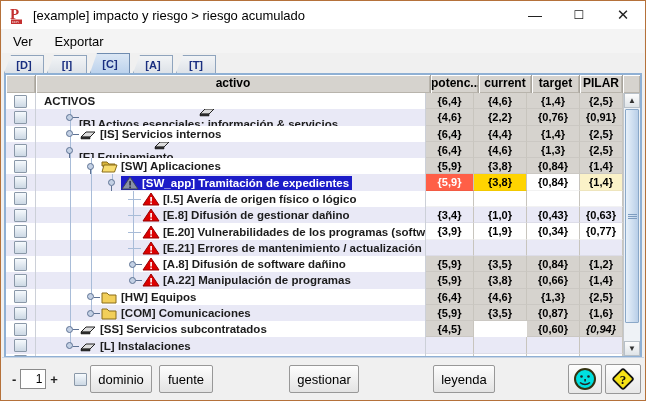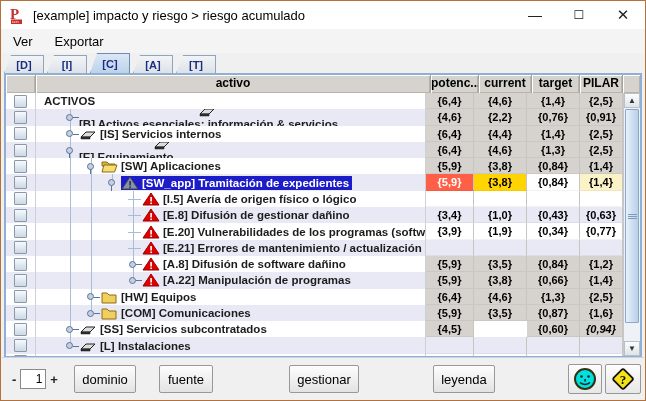--- a/index.html
+++ b/index.html
@@ -569,21 +569,21 @@
   <div class="footer">
     <div class="counter">
       <span class="ctr-sign">-</span>
       <input class="ctr-input" value="1" style="">
       <span class="ctr-sign">+</span>
       <span class="plus-one">
         <span class="checkbox"></span>
         <span class="lbl-p1">+1</span>
       </span>
     </div>
-    <div class="btn" style="left:72px; width:62px">dominio</div>
+    <div class="btn" style="left:88px; width:62px">dominio</div>
     <div class="btn" style="left:287px; width:70px">gestionar</div>
     <div class="btn" style="left:157px; width:54px">fuente</div>
     <div class="btn" style="left:431px; width:62px">leyenda</div>
     <div class="icon-btn" style="left:566px; width:34px">
       <svg width="24" height="24" viewBox="0 0 24 24">
         <circle cx="12" cy="12" r="10" fill="#00e0e0" stroke="#333311" stroke-width="2"></circle>
         <circle cx="8.5" cy="9.5" r="1.3" fill="#222"></circle>
         <circle cx="15.5" cy="9.5" r="1.3" fill="#222"></circle>
         <rect x="11.3" y="12" width="1.6" height="2.5" fill="#222"></rect>
         <path d="M7 15.5 Q12 19.5 17 15.5" fill="none" stroke="#222" stroke-width="1.6"></path>

